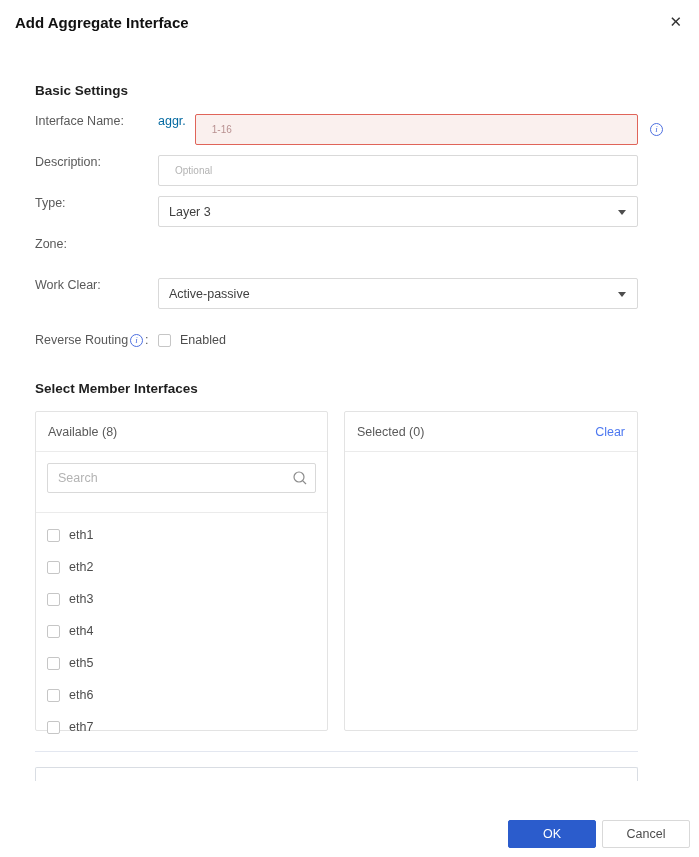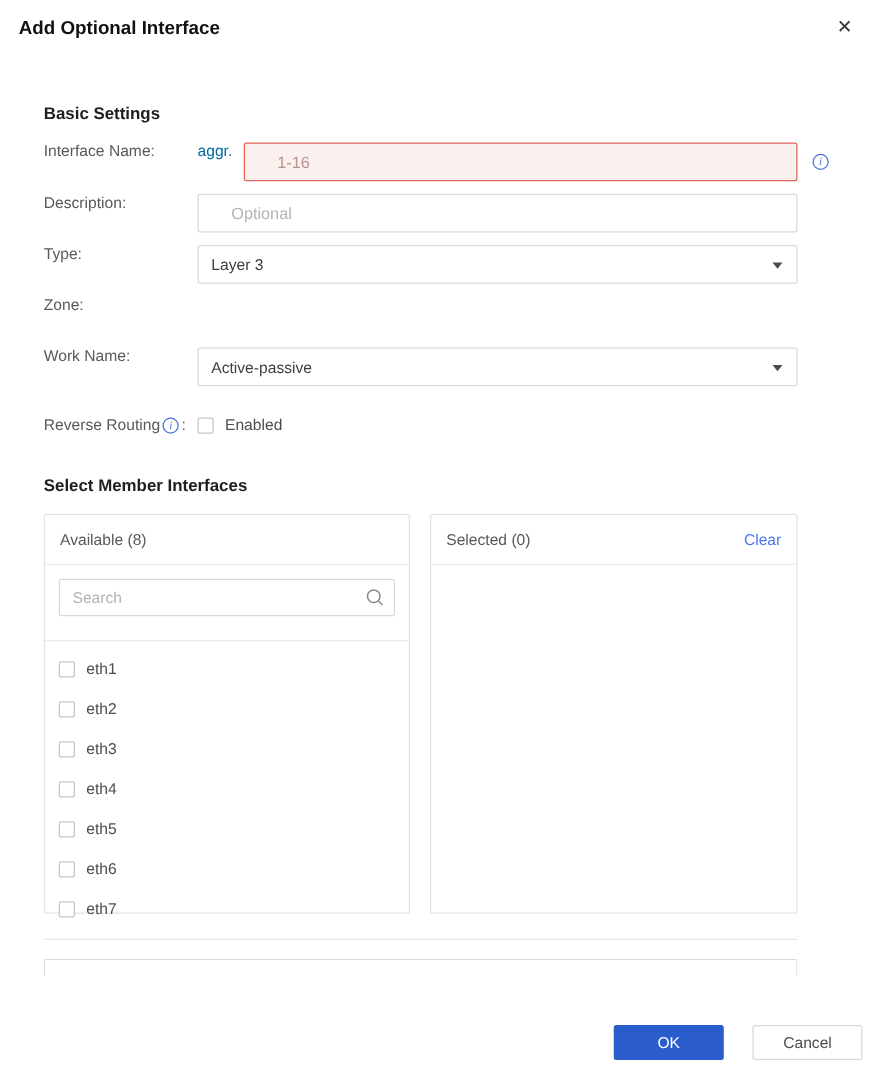--- a/index.html
+++ b/index.html
@@ -15,21 +15,21 @@
   
   .dlg-body { padding:52px 61px 0 35px; }
   .section-heading { font-size:13.5px; font-weight:bold; color:#1f1f1f; margin:0 0 16px 0; }
   .section-heading.member { margin-top:31px; margin-bottom:15px; }
 
   .form-row { display:flex; align-items:flex-start; height:31px; margin-bottom:10px; position:relative; }
   .form-label { width:123px; flex:0 0 123px; font-size:12.5px; color:#595959; display:flex; align-items:center; }
   .prefix { font-size:12.5px; color:#0369a1; margin-right:9px; }
 
   .text-input { flex:1; height:31px; border:1px solid #d9d9d9; border-radius:2px;
-    padding:0 26px; font-size:13px; color:#c2410c; outline:none;
+    padding:0 16px; font-size:10px; color:#c2410c; outline:none;
     font-family:"Liberation Sans", sans-serif; background:#fff; }
   .text-input::placeholder { color:#b3b3b3; }
   .text-input.error { border-color:#e06459; background:#faf0ee; }
   .text-input.error::placeholder { color:#b89090; }
 
   .select { flex:1; height:31px; border:1px solid #d9d9d9; border-radius:2px; background:#fff;
     display:flex; align-items:center; padding:0 26px 0 10px; font-size:12.5px; color:#404040;
     position:relative; cursor:pointer; }
   .caret { position:absolute; right:11px; top:13px; width:0; height:0;
     border-left:4px solid transparent; border-right:4px solid transparent; border-top:5px solid #4d4d4d; }
@@ -69,33 +69,33 @@
   .iface-list { padding:6px 11px 0 11px; }
   .iface-item { display:flex; align-items:center; height:32px; }
 
   
   .divider { height:1px; background:#e3e7f0; margin-top:20px; }
   .cutoff-box { margin-top:15px; height:14px; border:1px solid #d9dde3; border-bottom:none;
     border-radius:2px 2px 0 0; }
 
   
   .dlg-footer { position:absolute; left:0; right:0; bottom:0; background:#fff;
-    padding:12px 9px 9px 0; display:flex; justify-content:flex-end; gap:23px; }
+    padding:12px 9px 9px 0; display:flex; justify-content:flex-end; gap:6px; }
   .btn { width:88px; height:28px; font-size:12.5px; border-radius:2px; cursor:pointer;
     font-family:"Liberation Sans", sans-serif; }
   .btn.primary { background:#2b5ccc; border:1px solid #2b5ccc; color:#fff; }
   .btn.default { background:#fff; border:1px solid #d9d9d9; color:#4d4d4d; }
 </style>
 </head>
 <body>
 
 <div class="dialog">
 
   <div class="dlg-header">
-    <div class="dlg-title">Add Optional Interface</div>
+    <div class="dlg-title">Add Aggregate Interface</div>
     <span class="close">✕</span>
   </div>
 
   <div class="dlg-body">
 
     <div class="section-heading">Basic Settings</div>
 
     <div class="form-row">
       <div class="form-label">Interface Name:</div>
       <span class="prefix">aggr.</span>
@@ -114,21 +114,21 @@
         <span>Layer 3</span>
         <span class="caret"></span>
       </div>
     </div>
 
     <div class="form-row">
       <div class="form-label">Zone:</div>
     </div>
 
     <div class="form-row">
-      <div class="form-label">Work Name:</div>
+      <div class="form-label">Work Clear:</div>
       <div class="select">
         <span>Active-passive</span>
         <span class="caret"></span>
       </div>
     </div>
 
 
     <div class="check-row second">
       <div class="form-label">
         <span>Reverse Routing</span>

